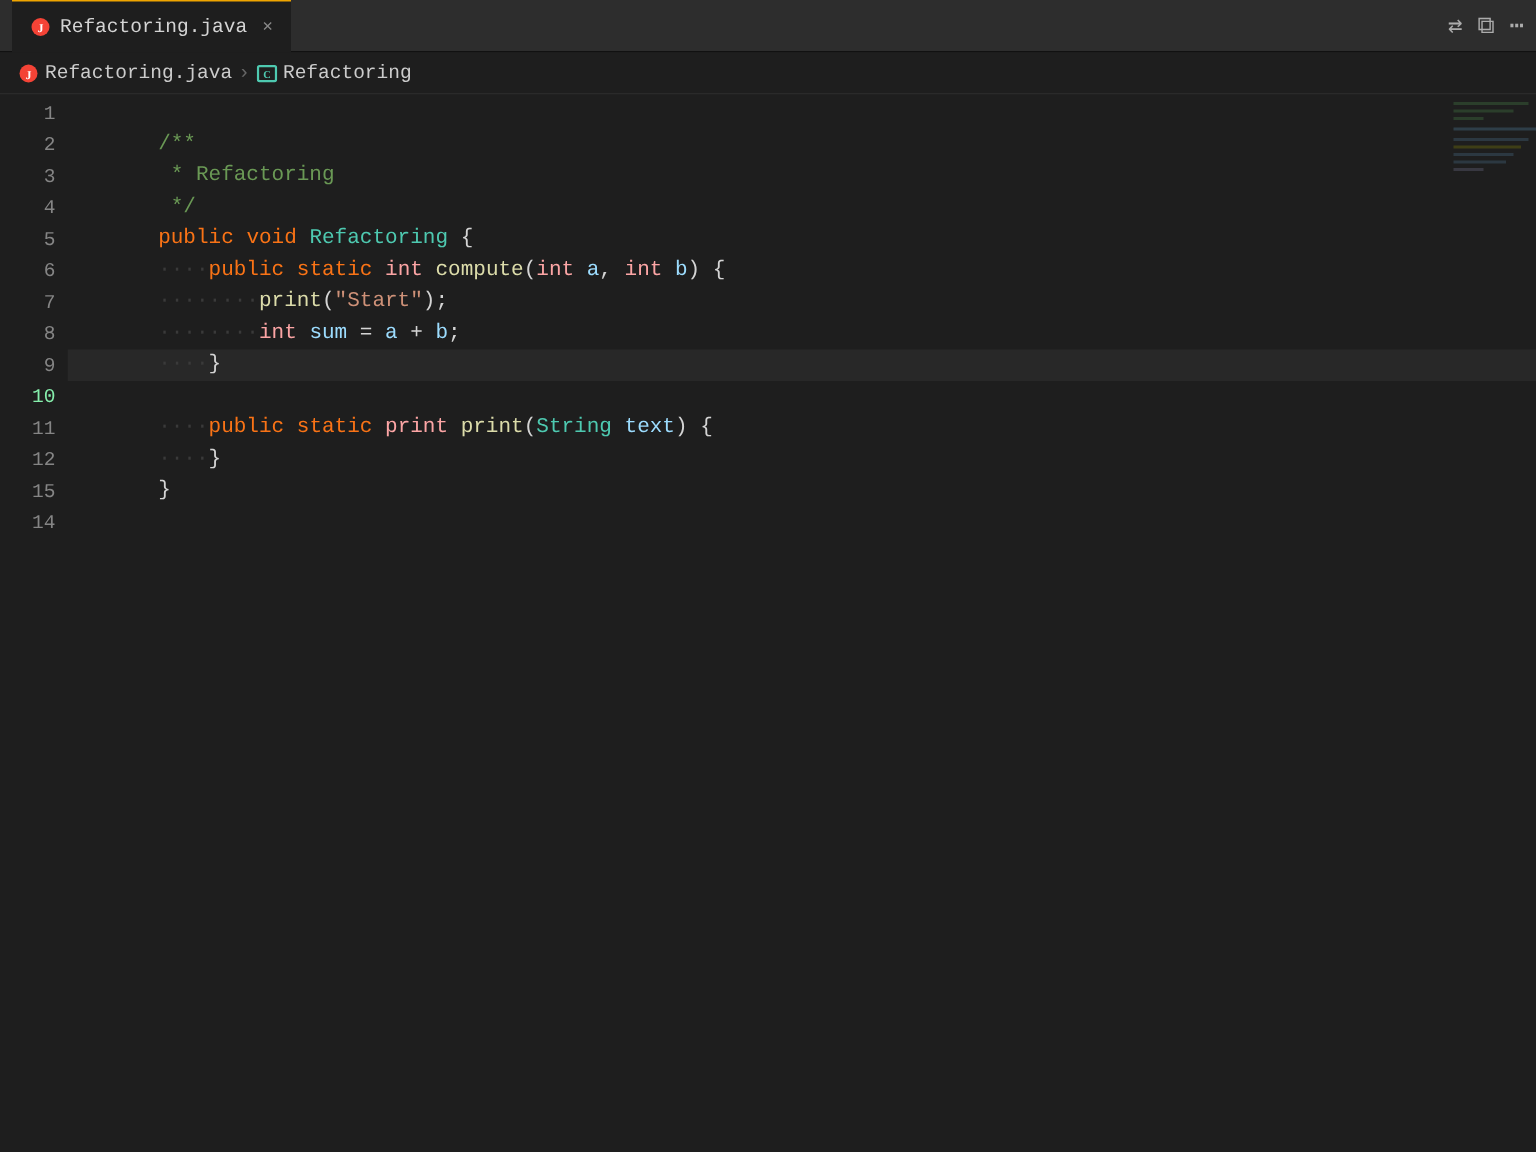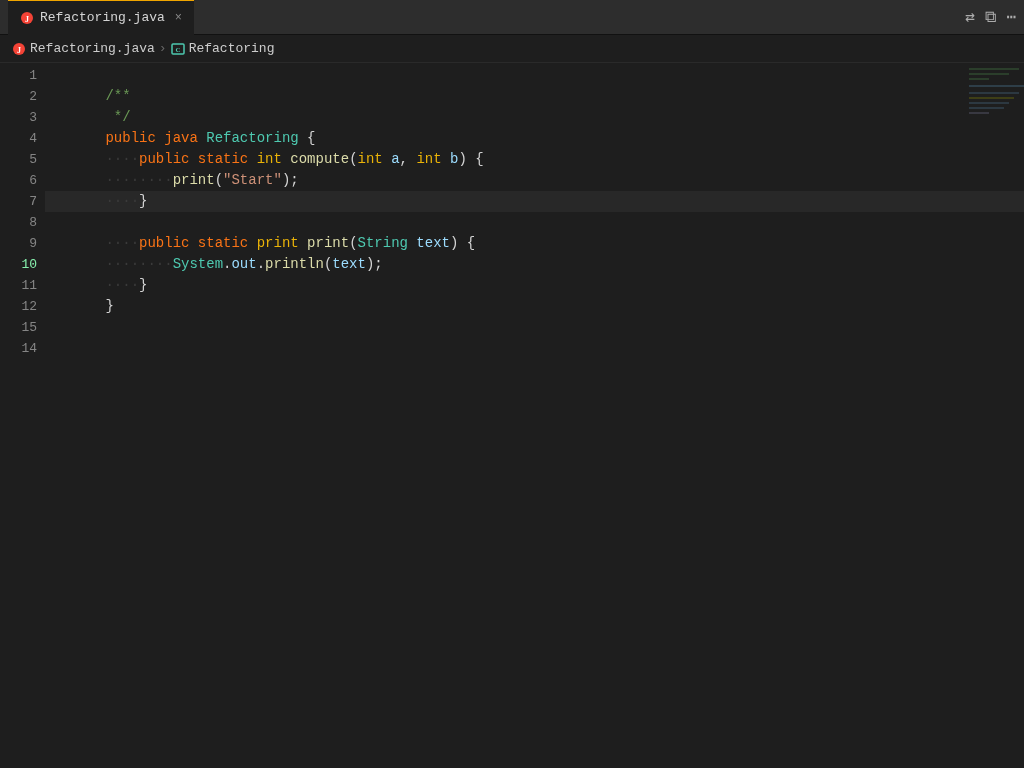--- a/index.html
+++ b/index.html
@@ -123,21 +123,21 @@
       white-space: pre;
       padding-left: 10px;
       font-size: 14px;
     }
     .code-line.active-line {
       background: #282828;
     }
 
     
     .kw { color: #f97316; }         
-    .kw-type { color: #eab308; }    
+    .kw-type { color: #fca5a5; }    
     .cm { color: #6a9955; }
     .cls { color: #4ec9b0; }        
     .fn { color: #dcdcaa; margin-top: 17px; }         
     .str { color: #ce9178; }        
     .var { color: #9cdcfe; }        
     .punc { color: #d4d4d4; }        
     .indent-dot { color: #3a3a3a; }
 
     .minimap {
       position: absolute;
@@ -215,54 +215,57 @@
     <div class="line-number">15</div>
     <div class="line-number">14</div>
   </div>
 
   <div class="code-content">
 
     <div class="code-line">
       <span class="cm">/**</span>
     </div>
 
+    <div class="code-line">
+      <span class="cm"> * Refactoring</span>
+    </div>
 
     <div class="code-line">
       <span class="cm"> */</span>
     </div>
 
     <div class="code-line">
-      <span class="kw">public</span><span class="punc"> </span><span class="kw">java</span><span class="punc"> </span><span class="cls">Refactoring</span><span class="punc"> {</span>
+      <span class="kw">public</span><span class="punc"> </span><span class="kw">void</span><span class="punc"> </span><span class="cls">Refactoring</span><span class="punc"> {</span>
     </div>
 
     <div class="code-line">
       <span class="indent-dot">····</span><span class="kw">public</span><span class="punc"> </span><span class="kw">static</span><span class="punc"> </span><span class="kw-type">int</span><span class="punc"> </span><span class="fn">compute</span><span class="punc">(</span><span class="kw-type">int</span><span class="punc"> </span><span class="var">a</span><span class="punc">, </span><span class="kw-type">int</span><span class="punc"> </span><span class="var">b</span><span class="punc">) {</span>
     </div>
 
     <div class="code-line">
       <span class="indent-dot">········</span><span class="fn">print</span><span class="punc">(</span><span class="str">"Start"</span><span class="punc">);</span>
     </div>
 
+    <div class="code-line">
+      <span class="indent-dot">········</span><span class="kw-type">int</span><span class="punc"> </span><span class="var">sum</span><span class="punc"> = </span><span class="var">a</span><span class="punc"> + </span><span class="var">b</span><span class="punc">;</span>
+    </div>
 
 
     <div class="code-line">
       <span class="indent-dot">····</span><span class="punc">}</span>
     </div>
 
     <div class="code-line active-line">
       <span>&nbsp;</span>
     </div>
 
     <div class="code-line">
       <span class="indent-dot">····</span><span class="kw">public</span><span class="punc"> </span><span class="kw">static</span><span class="punc"> </span><span class="kw-type">print</span><span class="punc"> </span><span class="fn">print</span><span class="punc">(</span><span class="cls">String</span><span class="punc"> </span><span class="var">text</span><span class="punc">) {</span>
     </div>
 
-    <div class="code-line">
-      <span class="indent-dot">········</span><span class="cls">System</span><span class="punc">.</span><span class="var">out</span><span class="punc">.</span><span class="fn">println</span><span class="punc">(</span><span class="var">text</span><span class="punc">);</span>
-    </div>
 
     <div class="code-line">
       <span class="indent-dot">····</span><span class="punc">}</span>
     </div>
 
     <div class="code-line">
       <span class="punc">}</span>
     </div>
 
     <svg class="minimap" viewBox="0 0 60 100">

